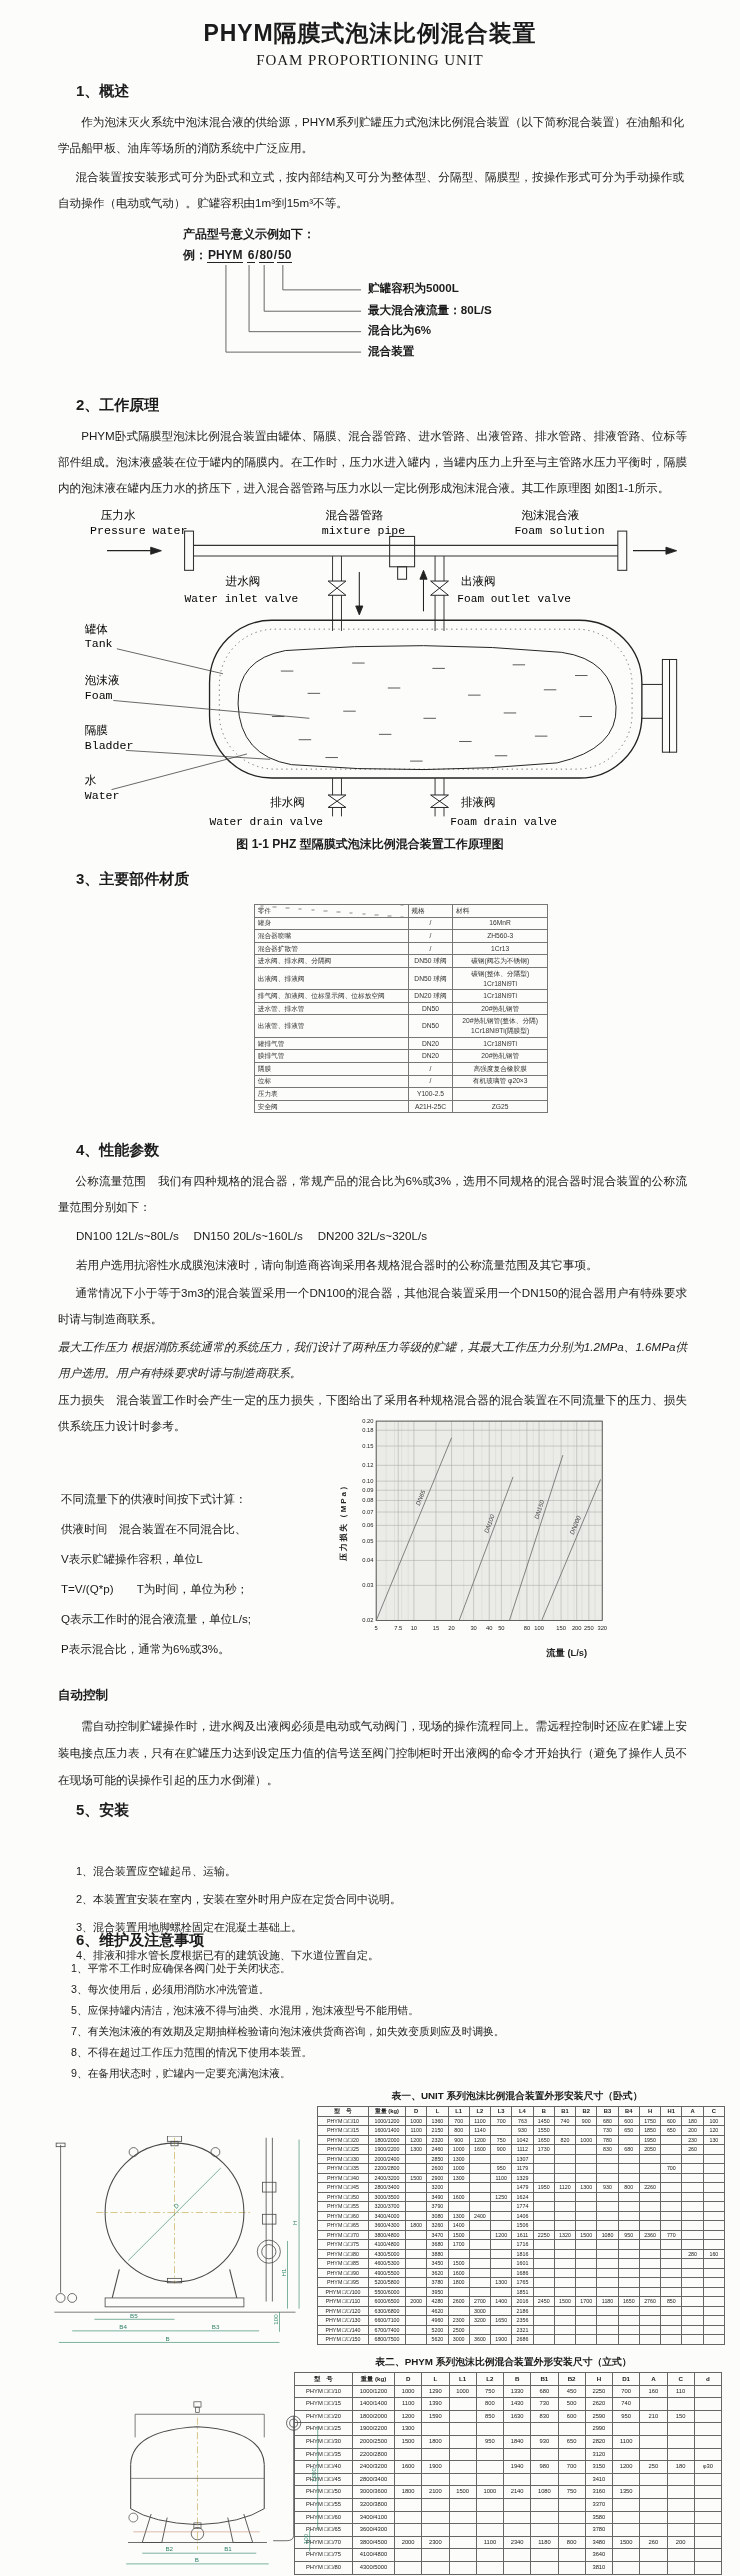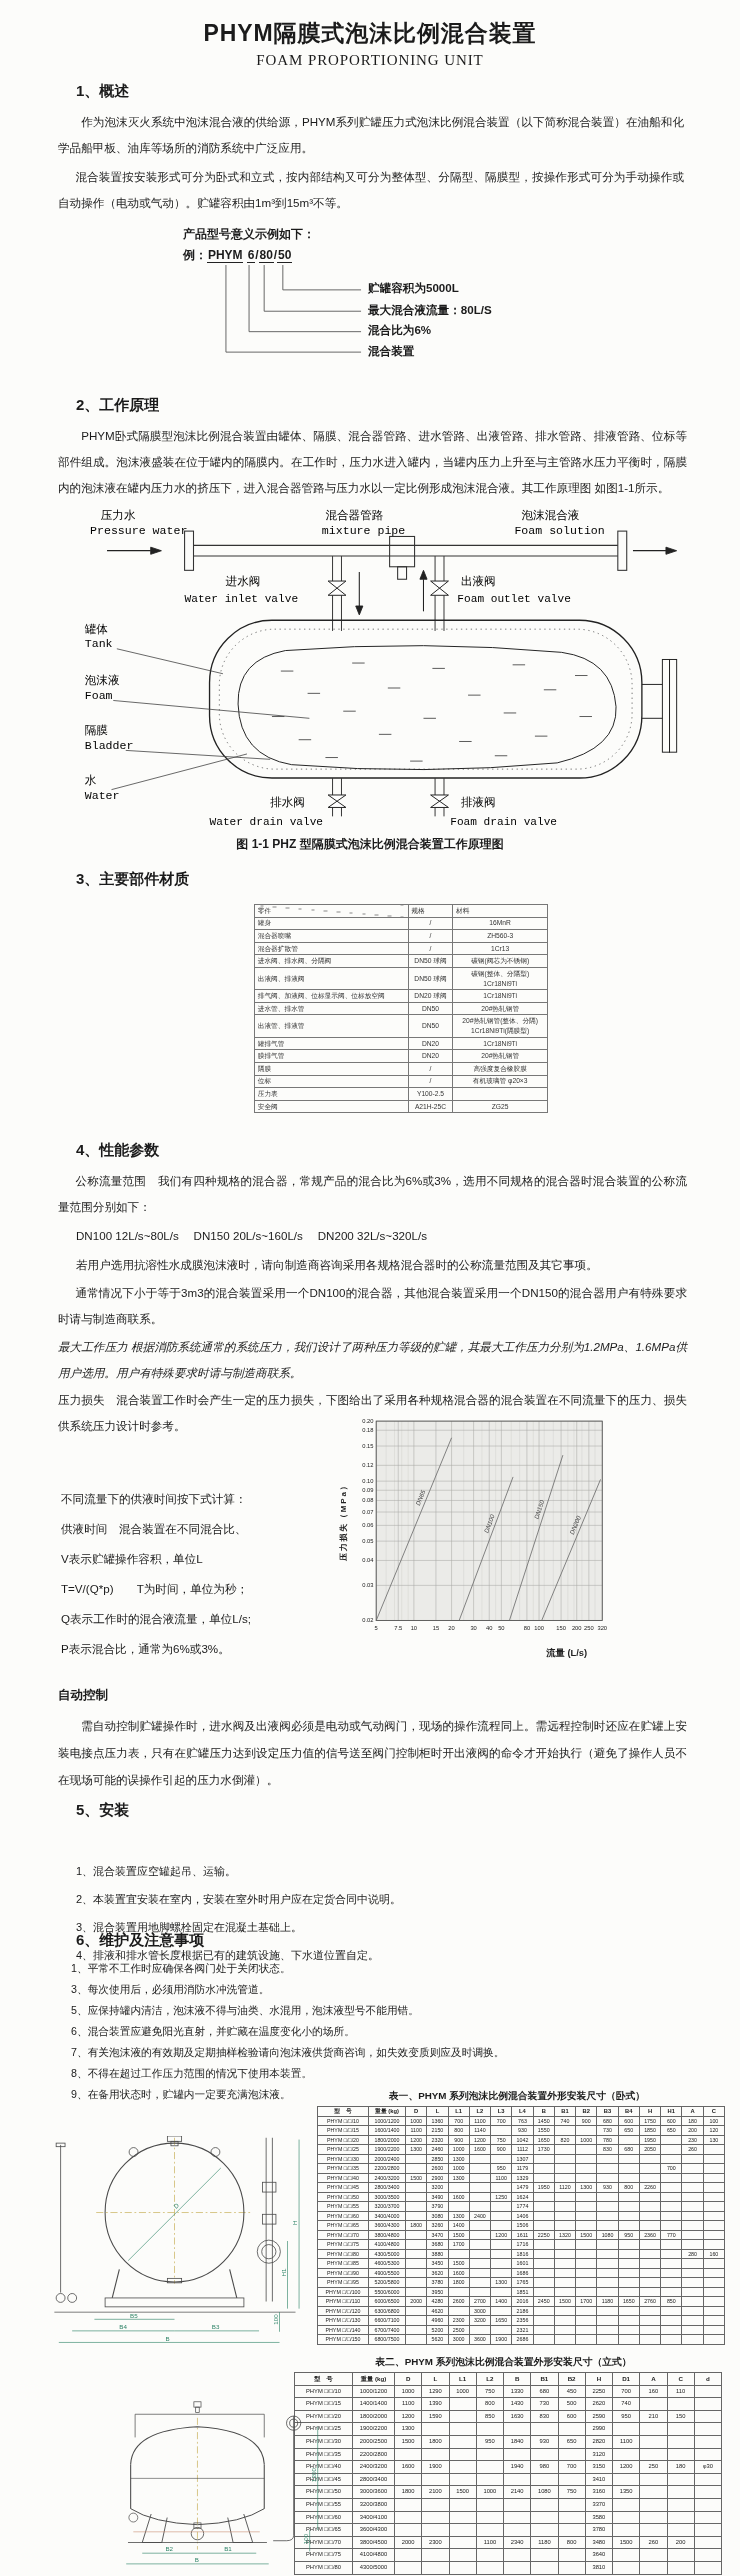--- a/index.html
+++ b/index.html
@@ -381,27 +381,26 @@
     <div class="li">2、本装置宜安装在室内，安装在室外时用户应在定货合同中说明。</div>
     <div class="li">3、混合装置用地脚螺栓固定在混凝土基础上。</div>
     <div class="li">4、排液和排水管长度根据已有的建筑设施、下水道位置自定。</div>
   </div>
 
 <div class="abs h" style="left:76px;top:1931px;">6、维护及注意事项</div>
 <div class="abs s6" style="left:71px;top:1958px;width:624px;">
     <div class="li">1、平常不工作时应确保各阀门处于关闭状态。</div>
     <div class="li">3、每次使用后，必须用消防水冲洗管道。</div>
     <div class="li">5、应保持罐内清洁，泡沫液不得与油类、水混用，泡沫液型号不能用错。</div>
-    <div class="li">6、混合装置应避免阳光直射，并贮藏在温度变化小的场所。</div>
     <div class="li">7、有关泡沫液的有效期及定期抽样检验请向泡沫液供货商咨询，如失效变质则应及时调换。</div>
     <div class="li">8、不得在超过工作压力范围的情况下使用本装置。</div>
     <div class="li">9、在备用状态时，贮罐内一定要充满泡沫液。</div>
   </div>
 
-<div class="abs tabcap" style="left:312px;top:2090px;width:410px;">表一、PHYM 系列泡沫比例混合装置外形安装尺寸（卧式）</div>
+<div class="abs tabcap" style="left:312px;top:2090px;width:410px;">表一、UNIT 系列泡沫比例混合装置外形安装尺寸（卧式）</div>
 <table class="dim1 abs" style="left:317px;top:2106px;">
     <tbody>
       <tr>
         <th>型　号</th>
         <th>重量 (kg)</th>
         <th>D</th>
         <th>L</th>
         <th>L1</th>
         <th>L2</th>
         <th>L3</th>

